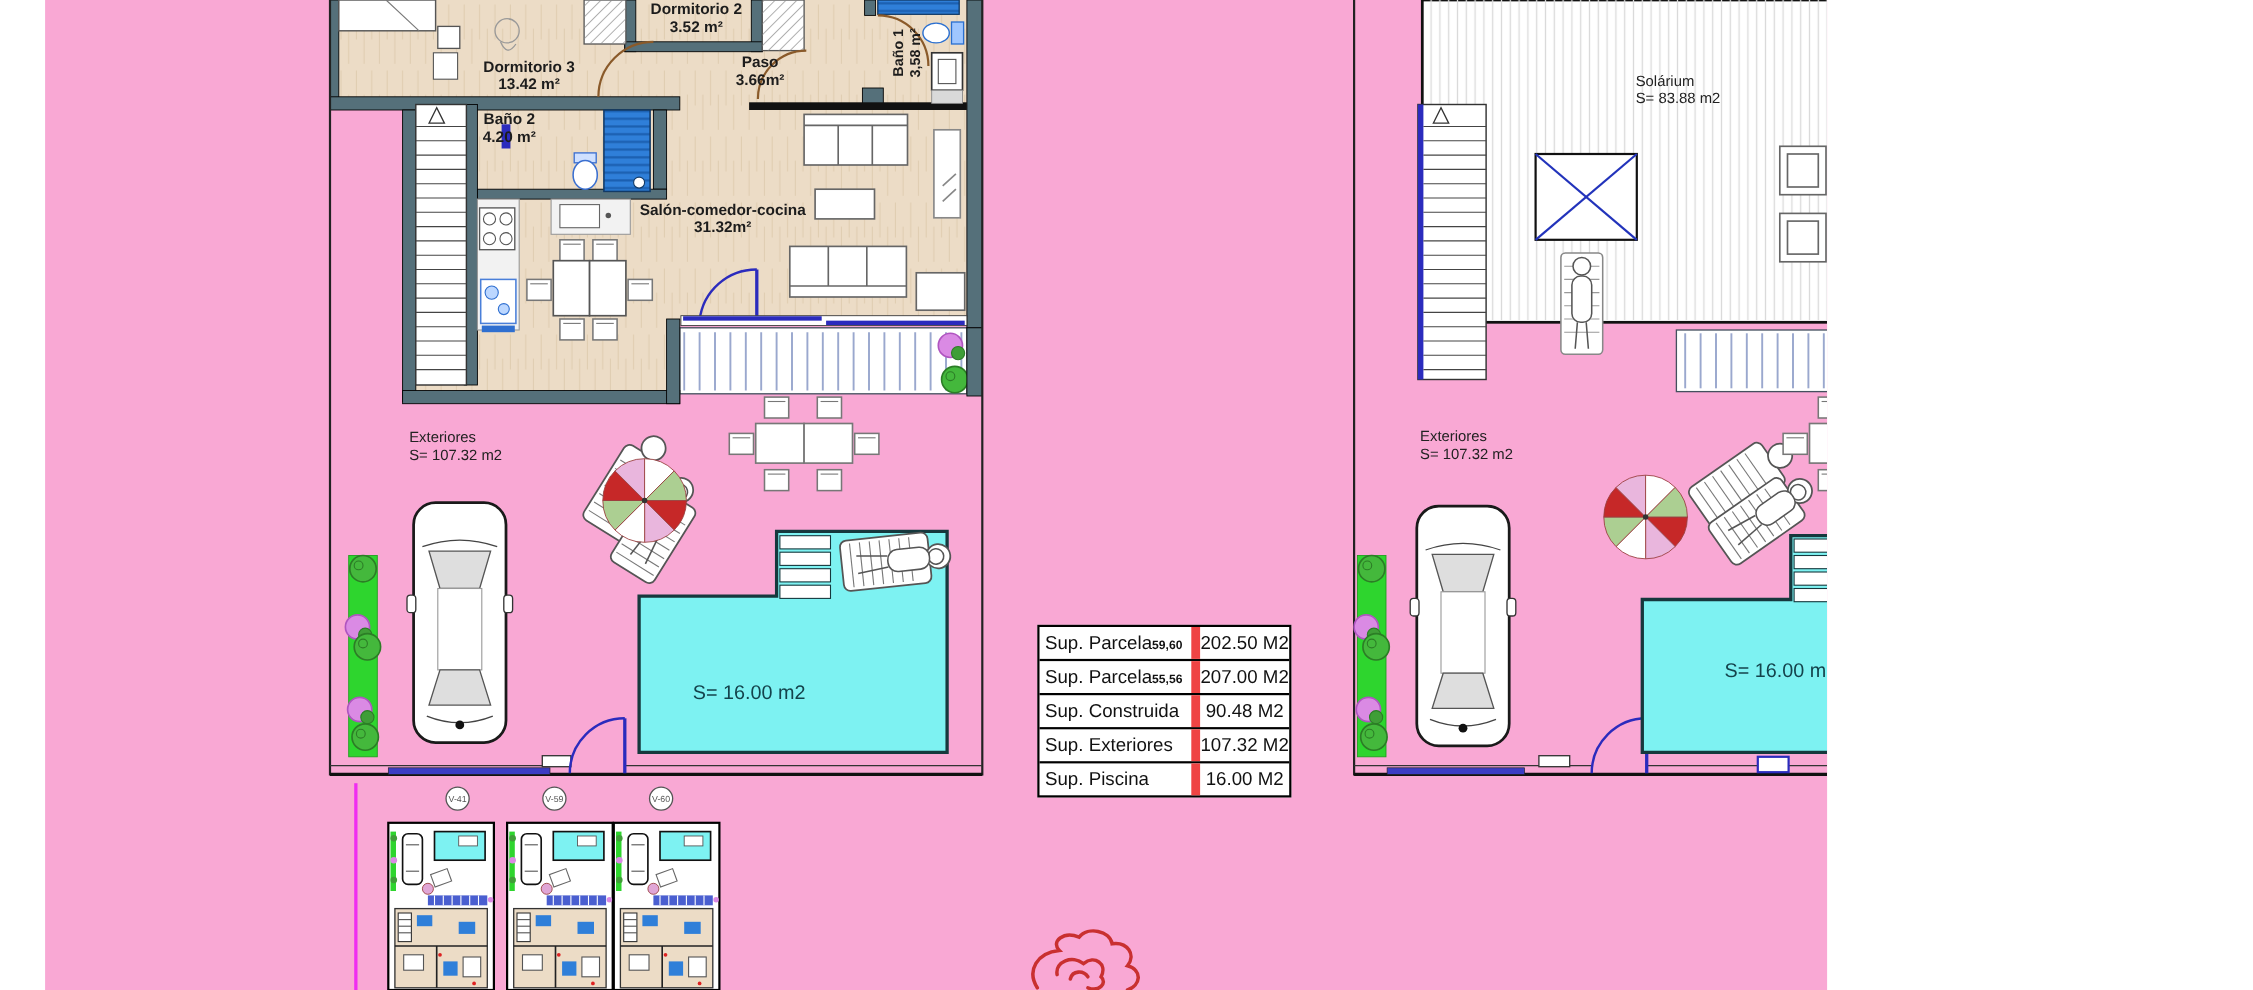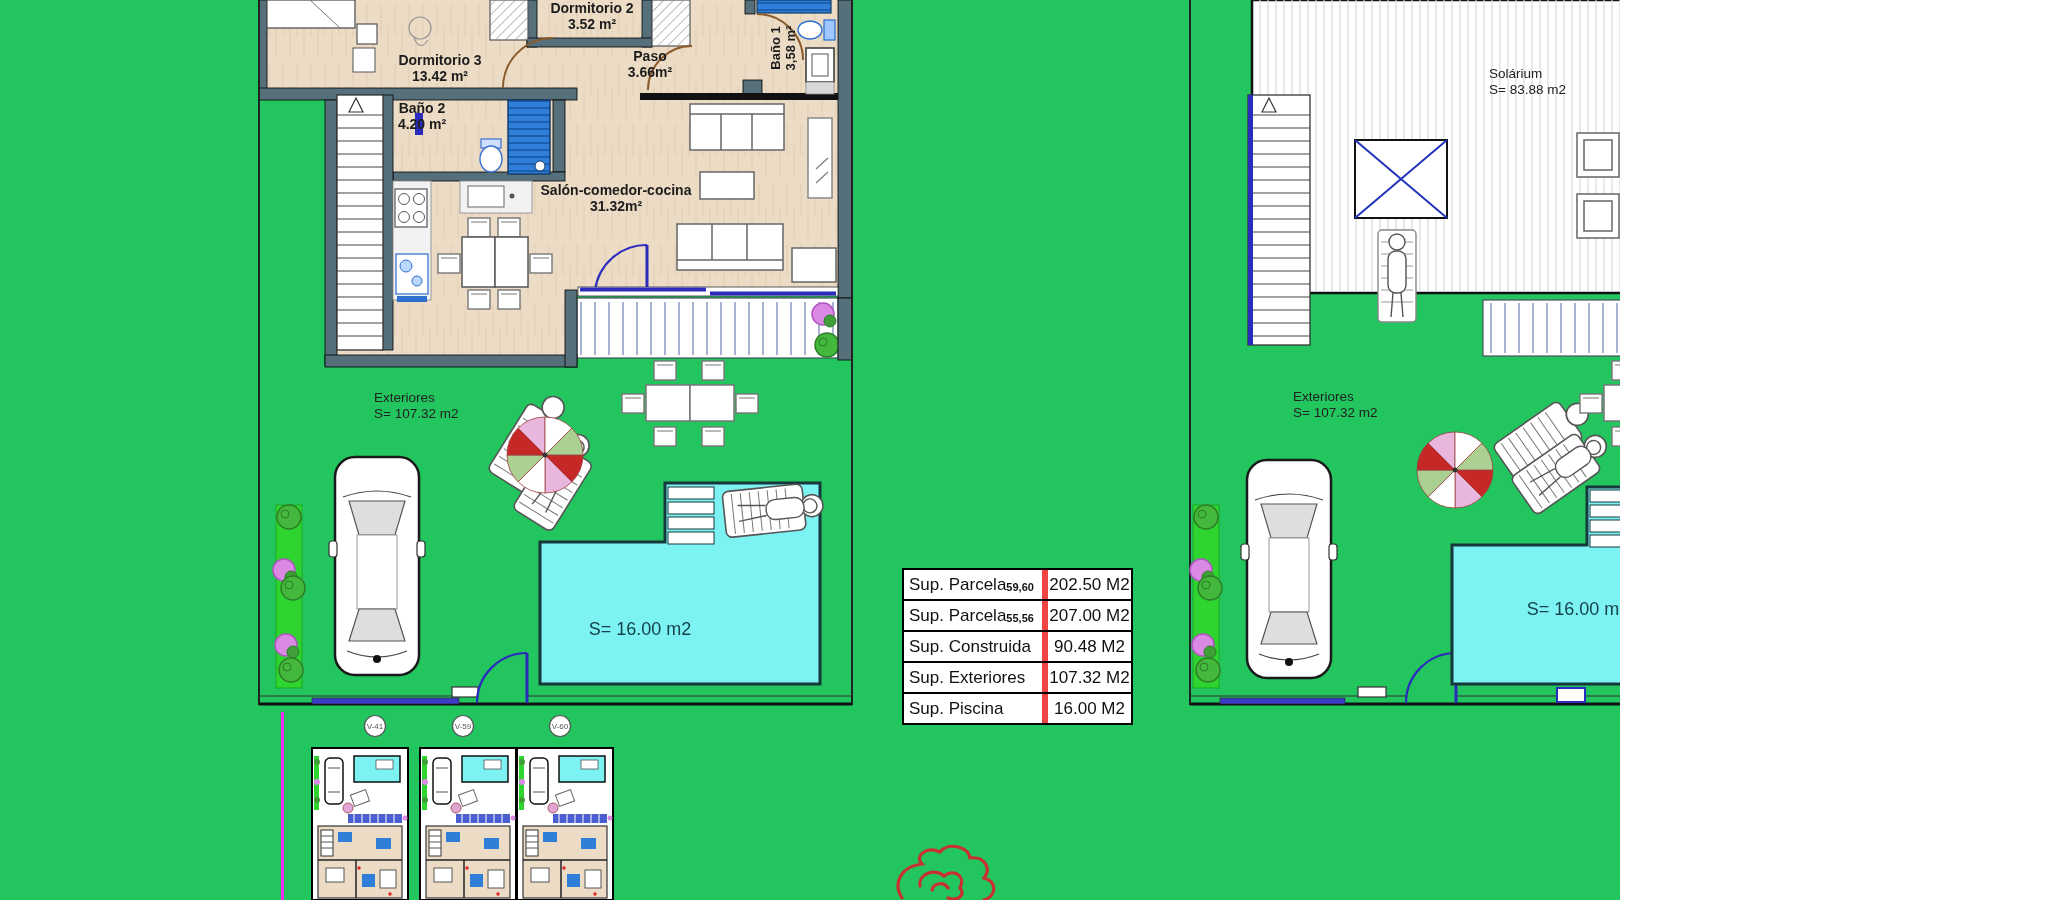--- a/index.html
+++ b/index.html
@@ -1,33 +1,33 @@
 <!DOCTYPE html>
 <html><head>
 <meta charset="utf-8">
 <style>
   html,body{margin:0;padding:0;background:#fff;}
-  #stage{position:relative;width:1620px;height:900px;background:#22c55e;overflow:hidden;
-         font-family:"Liberation Sans",sans-serif;}
+  #stage{position:relative;width:1620px;height:900px;background:#f9a8d4;overflow:hidden;
+         font-family:"Liberation Sans",sans-serif;margin-left:41px;}
   #plan-svg{position:absolute;left:0;top:0;}
   .lbl{position:absolute;text-align:center;font:700 14px/16px "Liberation Sans",sans-serif;
        color:#1c1c1c;white-space:nowrap;}
   .lbl div{pointer-events:none;}
-  .soft{font-weight:400;font-size:13.5px;line-height:16px;color:#222;text-align:left;padding-left:43px;}
+  .soft{font-weight:400;font-size:13.5px;line-height:16px;color:#222;text-align:left;}
   .pool-lbl{font-weight:400;font-size:18px;color:#14434c;}
   .rot{transform:rotate(-90deg);transform-origin:center;font-size:13px;line-height:15px;}
   .circ-lbl{position:absolute;width:34px;text-align:center;font:400 8px/9px "Liberation Sans",sans-serif;color:#555;}
   
   .vtable{position:absolute;left:902px;top:568px;width:227px;background:#fff;
           border:2px solid #000;color:#111;}
   .vtable .hdr{border-bottom:2px solid #000;text-align:center;padding:3px 0 3px;
                font-size:24px;line-height:23px;}
   .vtable .row{display:flex;border-bottom:2px solid #000;height:29px;align-items:stretch;}
   .vtable .row:last-child{border-bottom:none;text-align:center;}
-  .cell-l{width:133px;border-right:6px solid #ef4444;display:flex;align-items:center;
+  .cell-l{width:133px;border-right:8px solid #ef4444;display:flex;align-items:center;
           padding-left:5px;font-size:17px;}
   .cell-l .sub{font-size:11px;font-weight:700;margin-top:5px;}
   .cell-v{flex:1;display:flex;align-items:center;justify-content:center;font-size:17px;}
 </style>
 </head>
 <body>
 
 <div id="stage">
 
 <svg id="plan-svg" width="2048" height="900" viewBox="0 0 2048 900">

